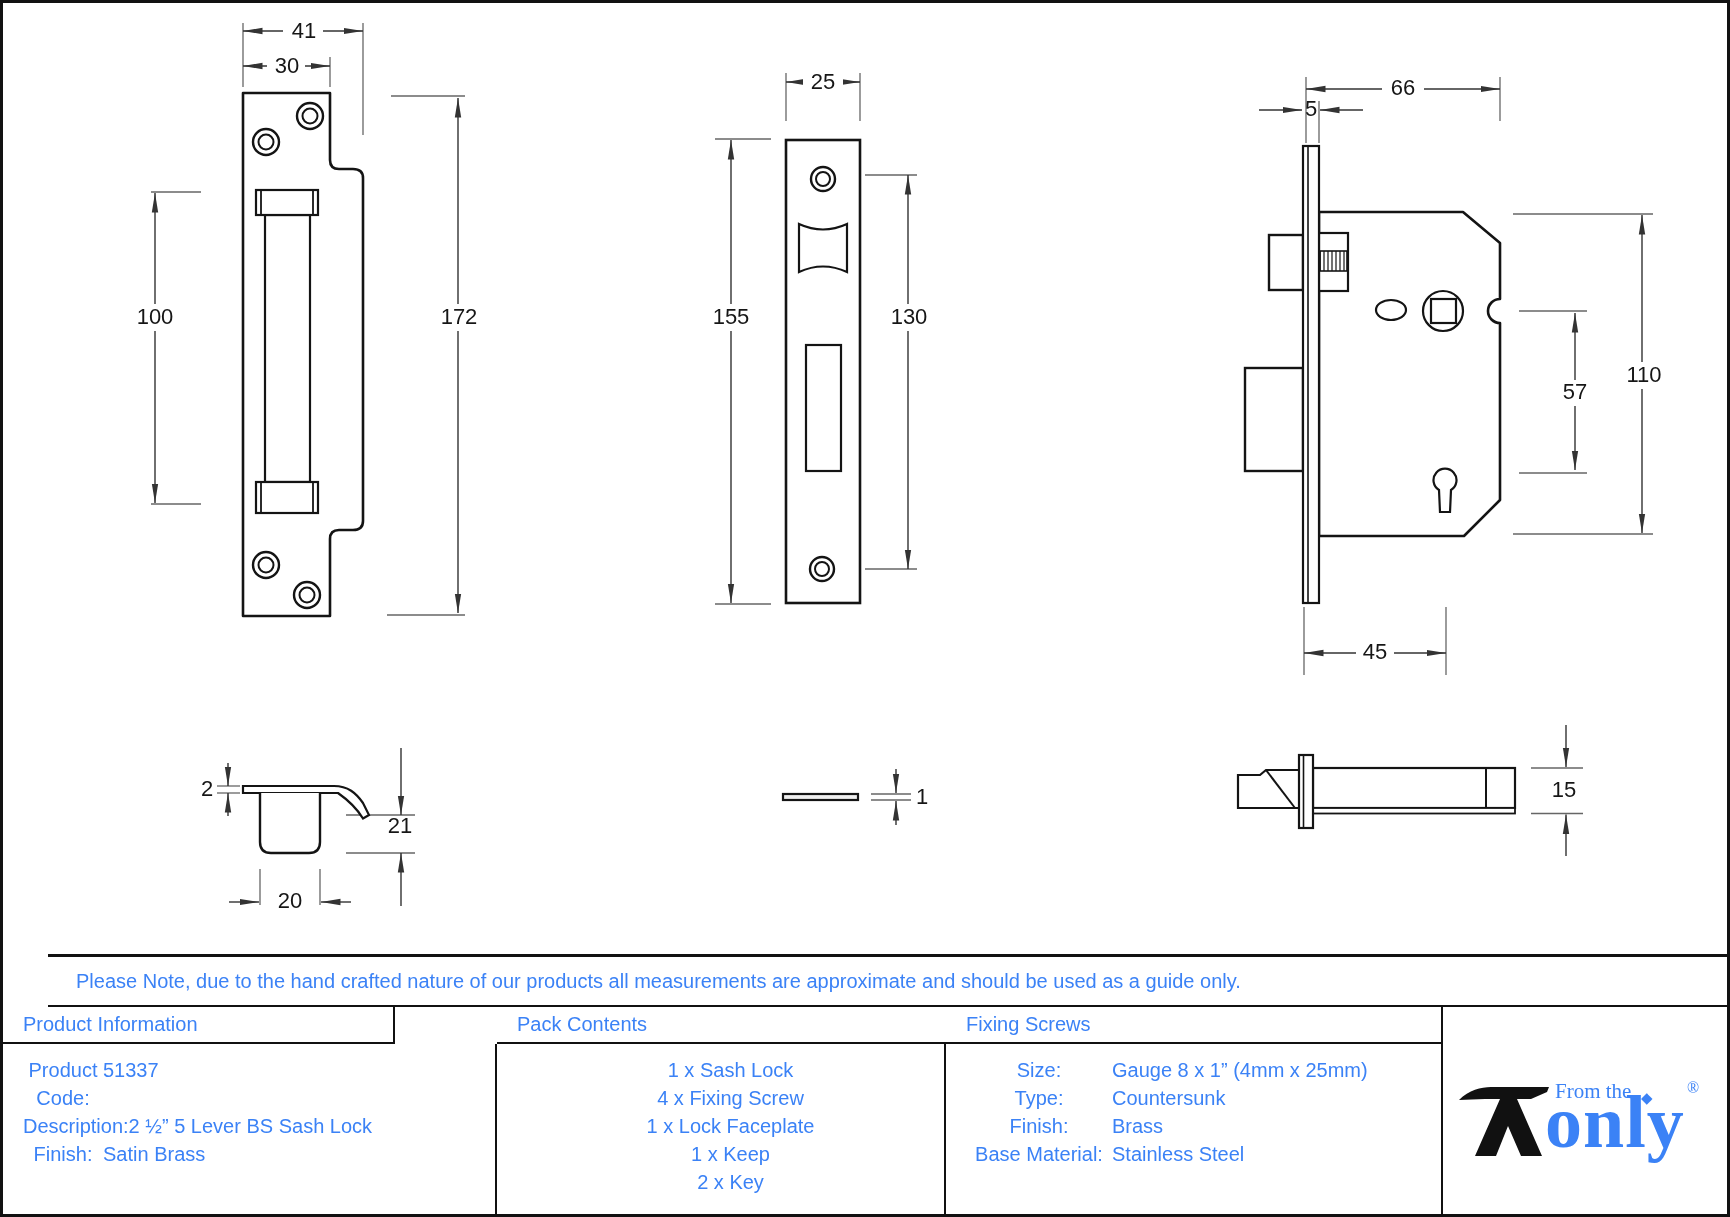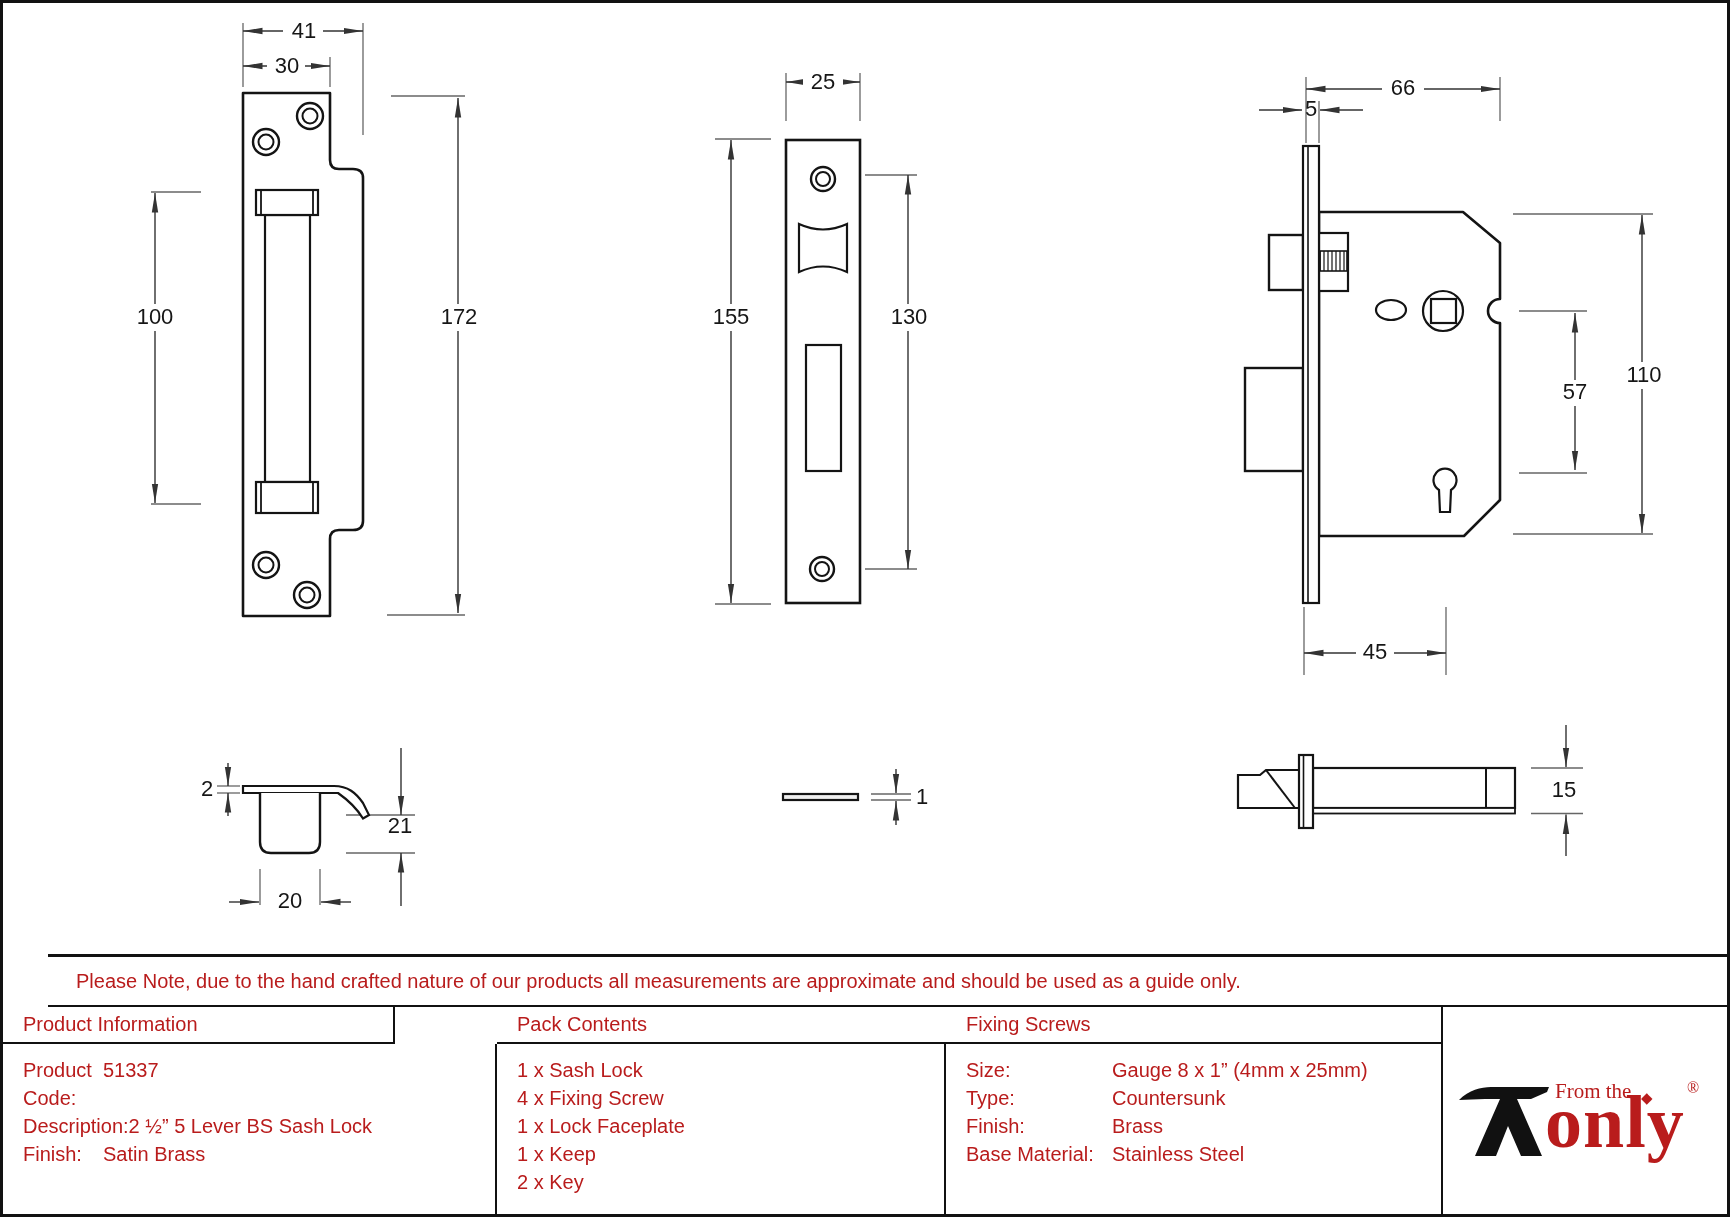--- a/index.html
+++ b/index.html
@@ -1,30 +1,30 @@
 <!DOCTYPE html>
 <html><head>
 <meta charset="utf-8">
 <style>
   html,body{margin:0;padding:0;background:#e8e8e8;}
   .sheet{
     position:relative;width:1730px;height:1217px;background:#ffffff;
     border:3px solid #111;box-sizing:border-box;overflow:hidden;
-    font-family:"Liberation Sans",sans-serif;color:#b91c1c;
+    font-family:"Liberation Sans",sans-serif;color:#3b82f6;
   }
   svg text{font-family:"Liberation Sans",sans-serif;font-size:22px;fill:#161616;}
   .note-bar{
     position:absolute;left:0;top:951px;width:100%;height:53px;
     border-top:3px solid #111;border-bottom:2px solid #111;box-sizing:border-box;
     display:flex;align-items:center;padding-left:28px;font-size:20px;margin-left:45px;
   }
   .cell{position:absolute;box-sizing:border-box;background:#fff;}
   .hdr{top:1004px;height:37px;border-bottom:2px solid #111;border-right:2px solid #111;
        display:flex;align-items:center;padding-left:20px;font-size:20px;}
-  .bdy{top:1041px;height:170px;border-right:2px solid #111;padding:12px 0 0 20px;font-size:20px;line-height:28px;}
+  .bdy{top:1041px;height:170px;border-right:2px solid #111;padding:12px 0 0 20px;font-size:20px;line-height:28px;text-align:center;}
   .kv{display:flex;}
   .kv .k{flex:0 0 80px;}
   .kv.wide .k{flex:0 0 146px;}
   .logo-cell{left:1440px;top:1020px;width:284px;height:207px;position:absolute;}
   .logo-from{position:absolute;left:112px;top:56px;font-family:"Liberation Serif",serif;font-size:21px;}
   .logo-diamond{position:absolute;left:198px;top:66px;font-size:15px;}
   .logo-nvil{position:absolute;left:102px;top:62px;font-family:"Liberation Serif",serif;
              font-size:74px;font-weight:bold;line-height:74px;letter-spacing:1px;}
   .logo-reg{position:absolute;left:244px;top:56px;font-family:"Liberation Serif",serif;font-size:16px;}
   .anvil-a{position:absolute;left:16px;top:58px;}

